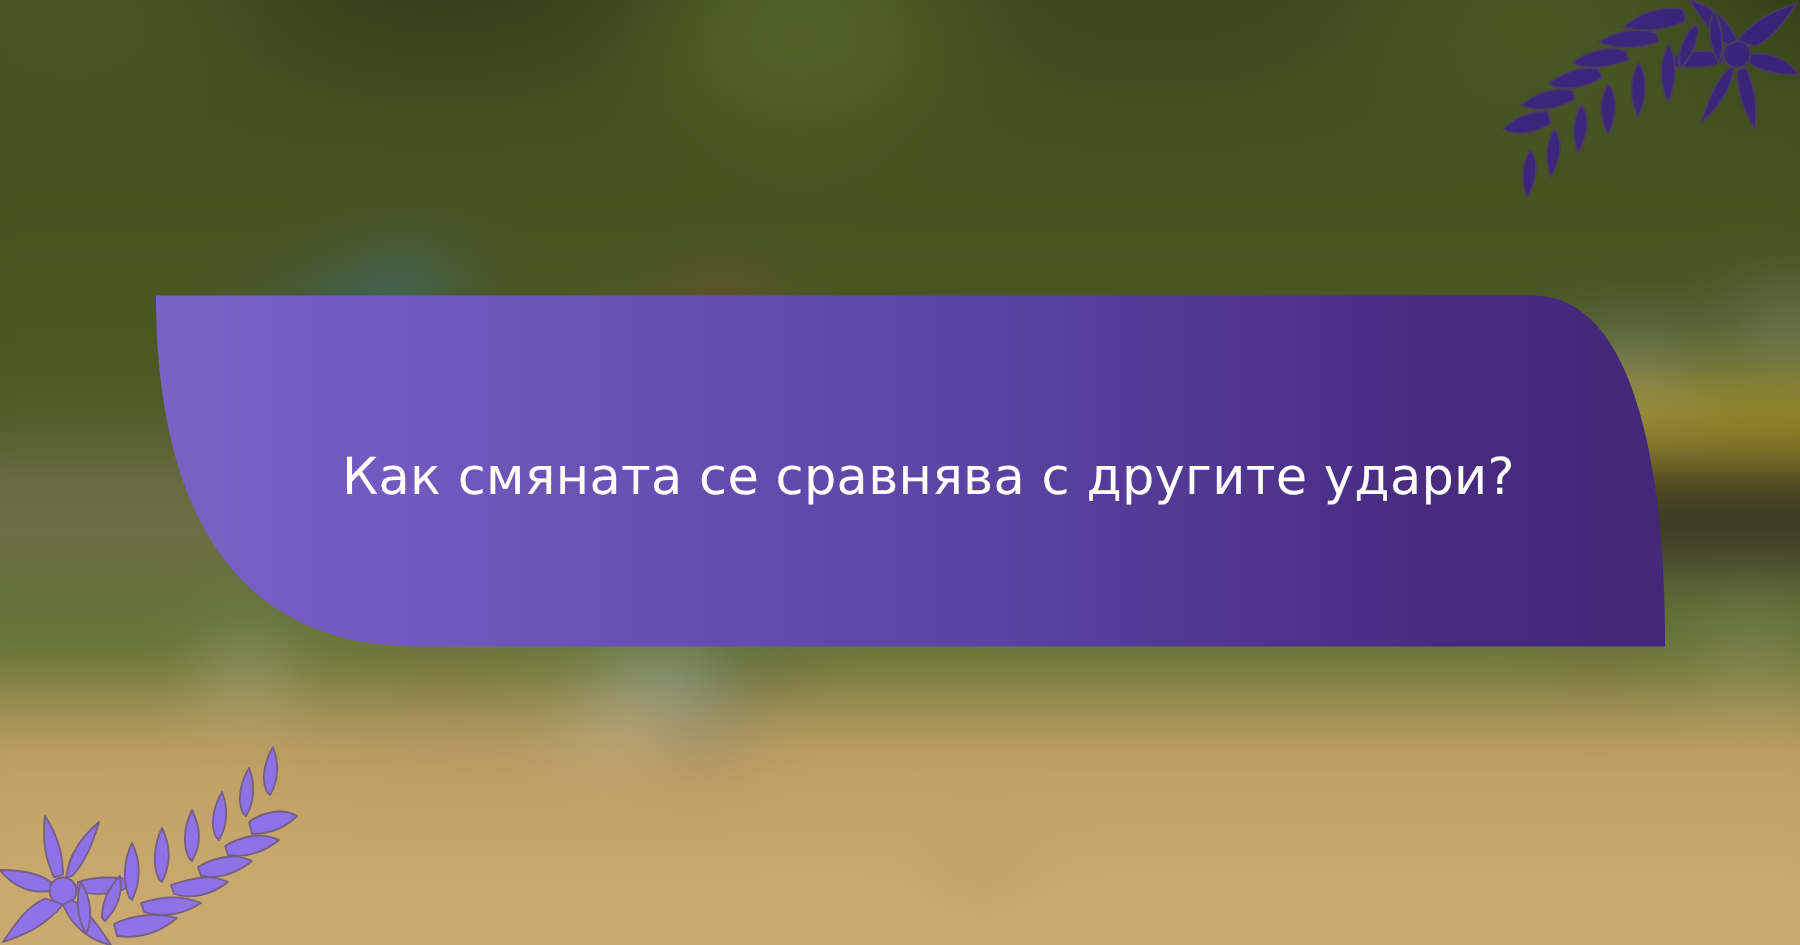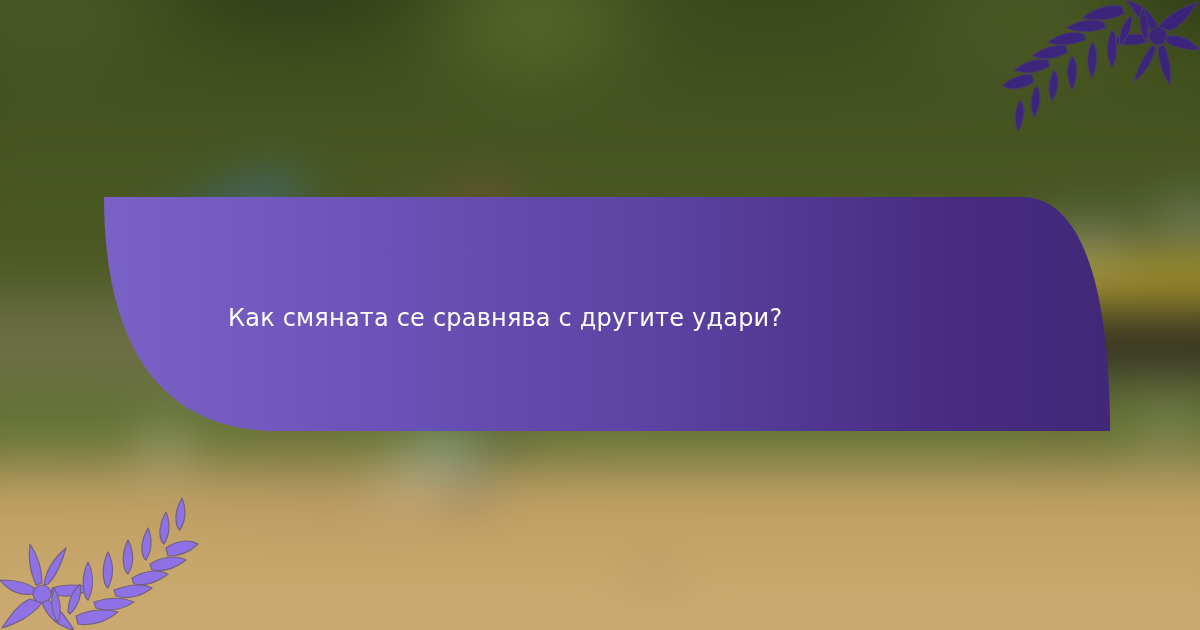--- a/index.html
+++ b/index.html
@@ -112,21 +112,21 @@
     width: 1200px; height: 630px;
     pointer-events: none;
   }
   .banner-wrap svg { display: block; }
   .banner-text {
     position: absolute;
     left: 228px;
     top: 297px;
     width: 760px;
     color: #ffffff;
-    font-size: 24px;
+    font-size: 34px;
     line-height: 42px;
     letter-spacing: 0.2px;
     white-space: nowrap;
   }
 
   
   .ornament {
     position: absolute;
     width: 200px;
     height: 135px;

